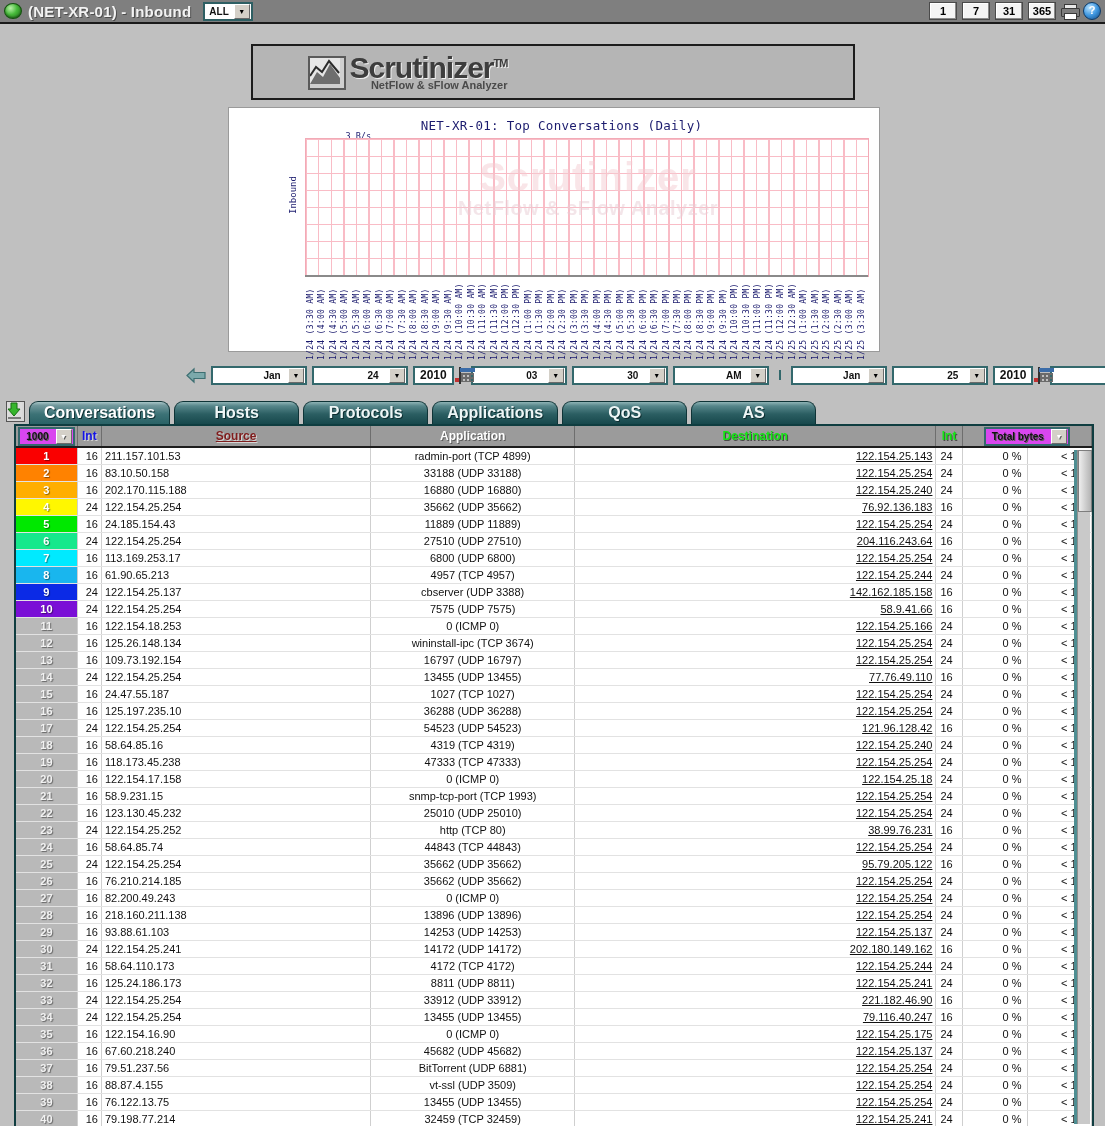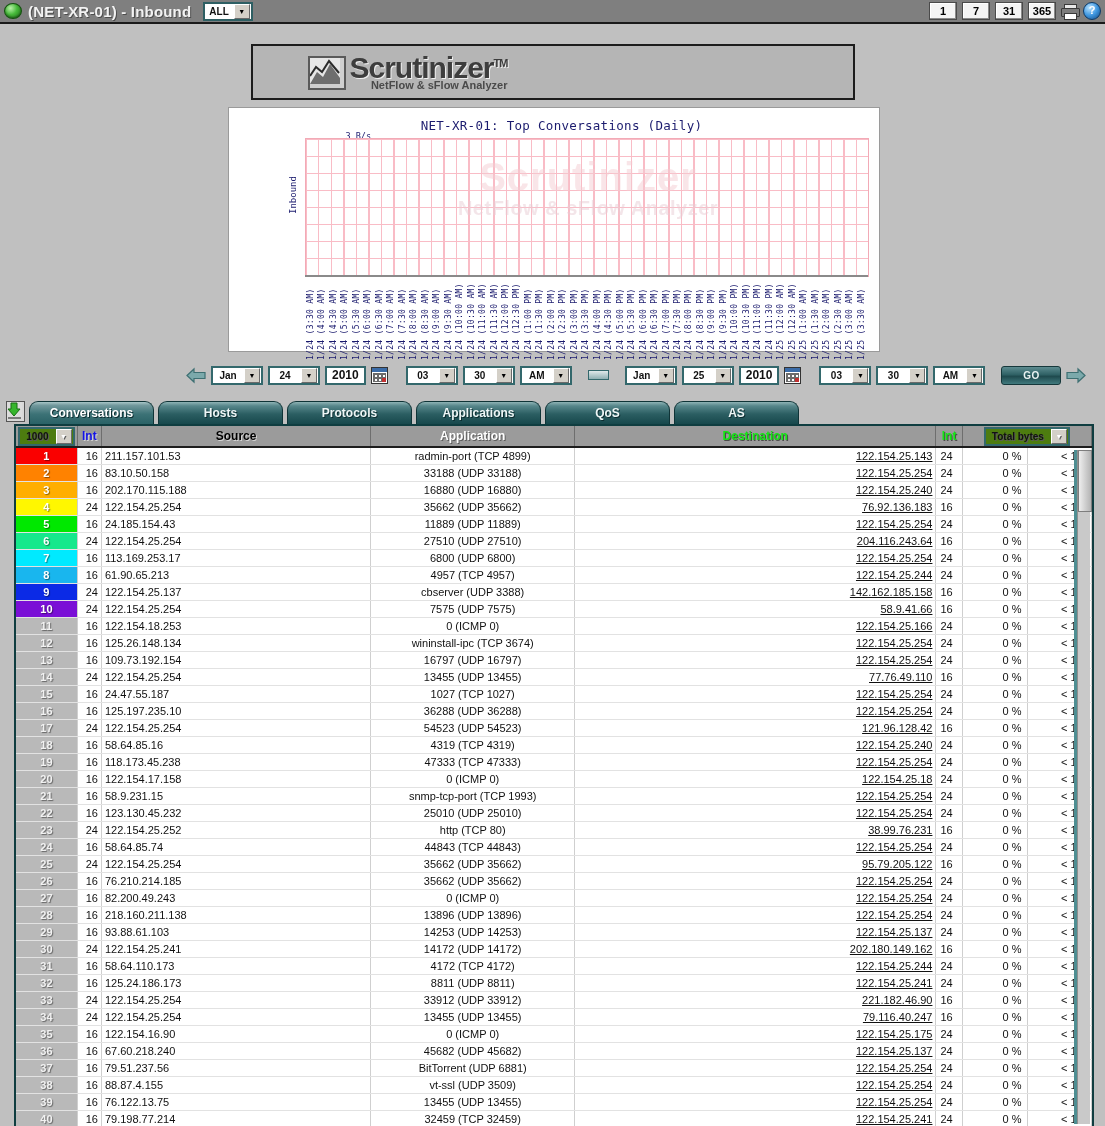--- a/index.html
+++ b/index.html
@@ -124,21 +124,21 @@
   #datenav{
     position:absolute;left:0;top:360px;width:1105px;height:30px;
     display:flex;align-items:center;padding-left:186px;gap:5px;
   }
   .arrow-l,.arrow-r{width:20px;height:19px;position:relative;}
   .arrow-l svg,.arrow-r svg{display:block;}
   .dd{
     display:inline-flex;align-items:center;background:#fff;
     border:2px solid #33686c;height:15px;
   }
-  .dd .dd-val{padding:0 4px;min-width:22px;font-size:10px;font-weight:bold;color:#111;text-align:center;}
+  .dd .dd-val{padding:0 4px;min-width:22px;font-size:10px;font-weight:bold;color:#111;text-align:center;margin-left:44px;}
   .yearbox{
     background:#fff;border:2px solid #33686c;height:15px;line-height:15px;
     padding:0 5px;font-size:12px;font-weight:bold;color:#111;
   }
   .calic{width:15px;height:15px;background:#fff;border:1px solid #333;position:relative;}
   .calic .ctop{position:absolute;left:0;top:0;width:15px;height:4px;background:#3b6ca8;}
   .calic .cdots{position:absolute;left:1px;top:5px;width:13px;height:9px;
      background-image:repeating-linear-gradient(to right,#6b6b6b 0 2px,transparent 2px 4px),
                       repeating-linear-gradient(to bottom,#6b6b6b 0 2px,transparent 2px 4px);}
   .calic .cred{position:absolute;right:1px;bottom:1px;width:4px;height:4px;background:#c03030;}
@@ -157,47 +157,47 @@
   }
   .saveic{
     width:17px;height:19px;background:#d8d8d8;border:1px solid #555;margin-bottom:2px;
     position:relative;
   }
   .tab{
     height:22px;min-width:95px;padding:0 14px;
     border-radius:9px 9px 0 0;
     background:linear-gradient(#8fb3b5 0%,#56868a 18%,#2b5e62 55%,#17484c 100%);
     border:1px solid #0f3437;border-bottom:none;
-    color:#eef6f6;font-size:12px;font-weight:bold;text-align:center;line-height:22px;
+    color:#eef6f6;font-size:16px;font-weight:bold;text-align:center;line-height:22px;
     text-shadow:1px 1px 0 #0d2d30;
   }
   .tab.active{
     background:linear-gradient(#a9c6c8 0%,#72999d 15%,#3c7276 55%,#2a6266 100%);
     color:#ffffff;
   }
 
   
   #tablewrap{
     position:absolute;left:14px;top:424px;width:1076px;height:700px;
     border:2px solid #0f3d40;background:#fff;overflow:hidden;
   }
   table{border-collapse:collapse;width:100%;table-layout:fixed;font-size:11px;}
   thead th{
     background:#9b9b9b;height:20px;padding:0;border-right:1px solid #6e6e6e;
     border-bottom:2px solid #1d1d1d;
     font-size:12px;font-weight:bold;color:#fff;text-align:center;
     text-shadow:1px 1px 0 #5b5b5b;
   }
-  th.src-h{color:#000000;text-shadow:1px 1px 0 #d5d5d5;}
+  th.src-h{color:#7f1d1d;text-shadow:1px 1px 0 #d5d5d5;text-decoration:underline;}
   th.int-h{color:#1414e6;text-shadow:1px 1px 0 #d5d5d5;font-size:12px;}
   th.dst-h{color:#15e615;text-shadow:1px 1px 0 #4a4a4a;}
   th.int2-h{color:#15e615;text-shadow:1px 1px 0 #4a4a4a;font-size:12px;}
   th .selwrap{display:flex;justify-content:center;align-items:center;}
   .hdr-select{
-    display:inline-flex;align-items:center;background:#4d7c0f;border:2px solid #33686c;height:15px;
+    display:inline-flex;align-items:center;background:#d946ef;border:2px solid #33686c;height:15px;
   }
   .hdr-select .hs-val{padding:0 6px;font-size:10px;font-weight:bold;color:#111;}
   .row-rank{
     width:56px;text-align:center;font-weight:bold;color:#fff;
     text-shadow:1px 1px 1px rgba(0,0,0,.45);font-size:11px;
   }
   tbody td{
     height:16px;padding:0 3px;border-right:1px solid #cfcfcf;border-bottom:1px solid #e2e2e2;
     color:#111;white-space:nowrap;overflow:hidden;
   }

